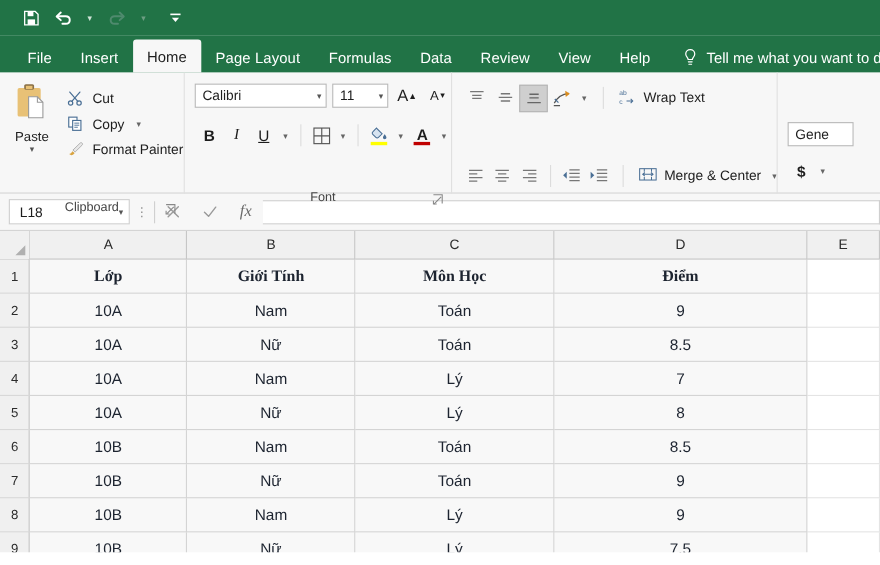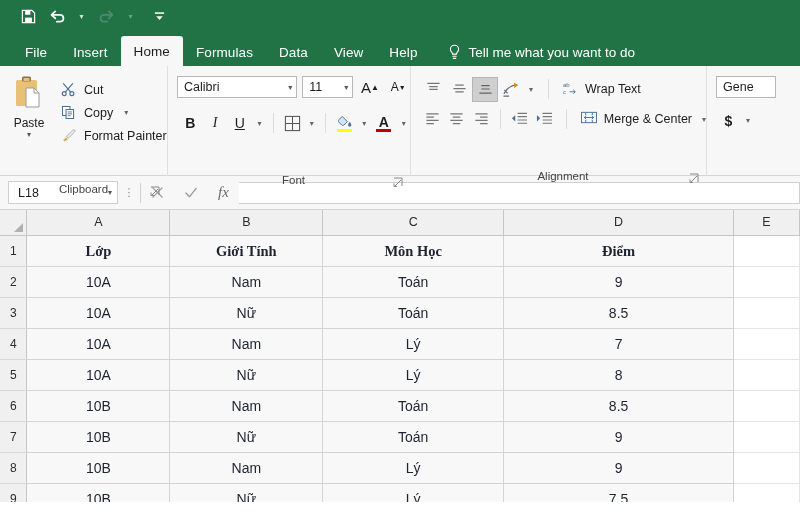--- a/index.html
+++ b/index.html
@@ -128,37 +128,37 @@
     display: flex; align-items: center; justify-content: center;
     font-size: 14px; color: #1d1d1d;
   }
   .fbtn.sm { width: 14px; }
   .vsep { width: 1px; height: 20px; background: #dcdcdc; margin: 0 5px; }
   .underline-red { border-bottom: 3px solid #c00000; line-height: 13px;}
   .underline-yel { border-bottom: 3px solid #ffff00; line-height: 13px;}
 
   
   .g-align { width: 296px; padding-left: 9px; }
-  .al-row { display: flex; align-items: center; height: 30px; }
+  .al-row { display: flex; align-items: center; height: 30px; margin-top: 41px; }
   .al-row.r1 { margin-top: 3px; }
   .abtn {
     width: 26px; height: 25px;
     display: flex; align-items: center; justify-content: center;
   }
   .abtn.sel { background: #cfcfcf; border: 1px solid #b5b5b5; }
   .atext {
     display: flex; align-items: center; gap: 6px;
     font-size: 12.5px; color: #1d1d1d; margin-left: 8px; white-space: nowrap;
   }
 
   
   .g-number { width: 60px; padding-left: 9px; }
   .n-row1 { margin-top: 5px; }
   .n-row2 { margin-top: 10px; display:flex; align-items:center; }
-  .combo.numfmt { width: 60px; height: 22px; }
+  .combo.numfmt { width: 60px; height: 22px; margin-top: 35px; }
 
   
   .fbar {
     height: 34px; background: #f7f7f7;
     border-bottom: 1px solid #d4d4d4;
     display: flex; align-items: center; padding: 0 0 0 8px;
   }
   .namebox {
     width: 110px; height: 23px; background: #fff;
     border: 1px solid #cfcfcf;
@@ -254,22 +254,24 @@
         <rect x="2" y="2.5" width="10" height="1.6" fill="#fff"></rect>
         <path d="M3.5 6.6h7L7 10.8z" fill="#fff"></path>
       </svg>
     </div>
   </div>
 
   <div class="tabs-bar">
     <div class="tab">File</div>
     <div class="tab">Insert</div>
     <div class="tab active">Home</div>
+    <div class="tab">Page Layout</div>
     <div class="tab">Formulas</div>
     <div class="tab">Data</div>
+    <div class="tab">Review</div>
     <div class="tab">View</div>
     <div class="tab">Help</div>
     <div class="tellme">
       <span>
         <svg class="bulb" viewBox="0 0 14 17" fill="none">
           <path d="M7 1.2c-2.4 0-4.1 1.8-4.1 4 0 1.6 1 2.6 1.6 3.4.4.6.6 1 .6 1.5h3.8c0-.5.2-.9.6-1.5.6-.8 1.6-1.8 1.6-3.4 0-2.2-1.7-4-4.1-4z" stroke="#fff" stroke-width="1.1"></path>
           <path d="M5.3 12.2h3.4M5.8 14.4h2.4" stroke="#fff" stroke-width="1.1" stroke-linecap="round"></path>
         </svg>
       </span>
       <span>Tell me what you want to do</span>

